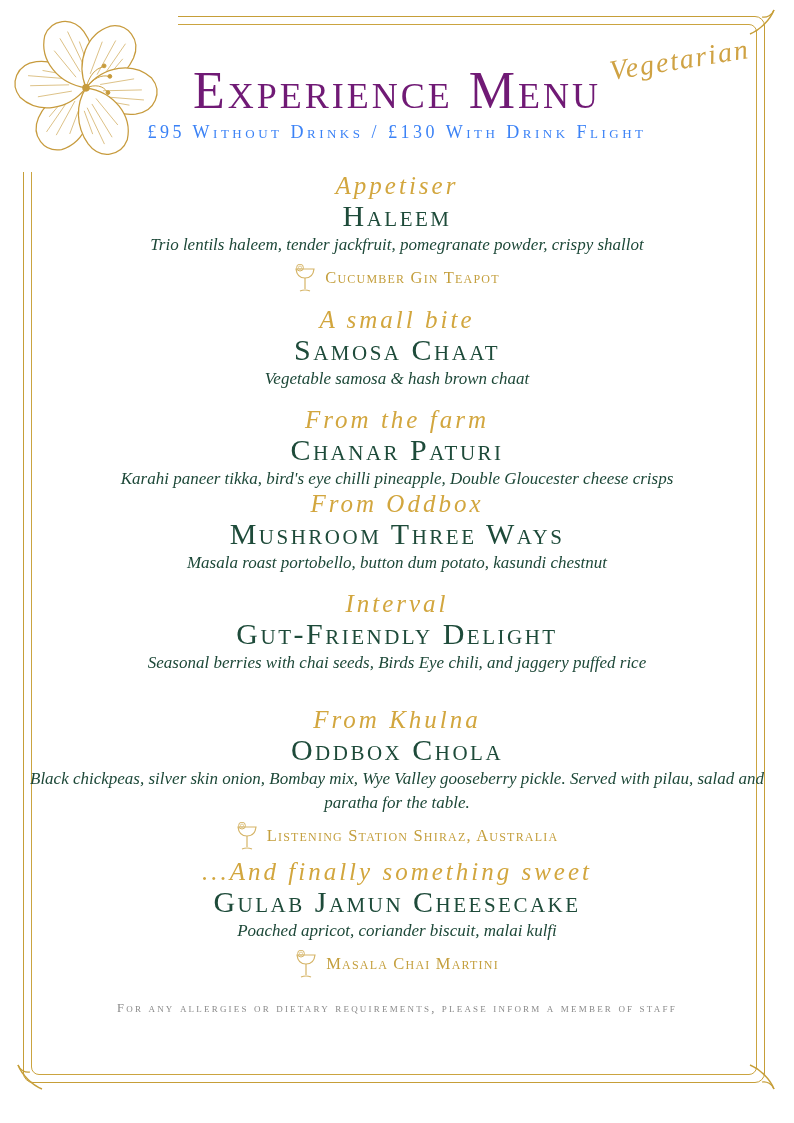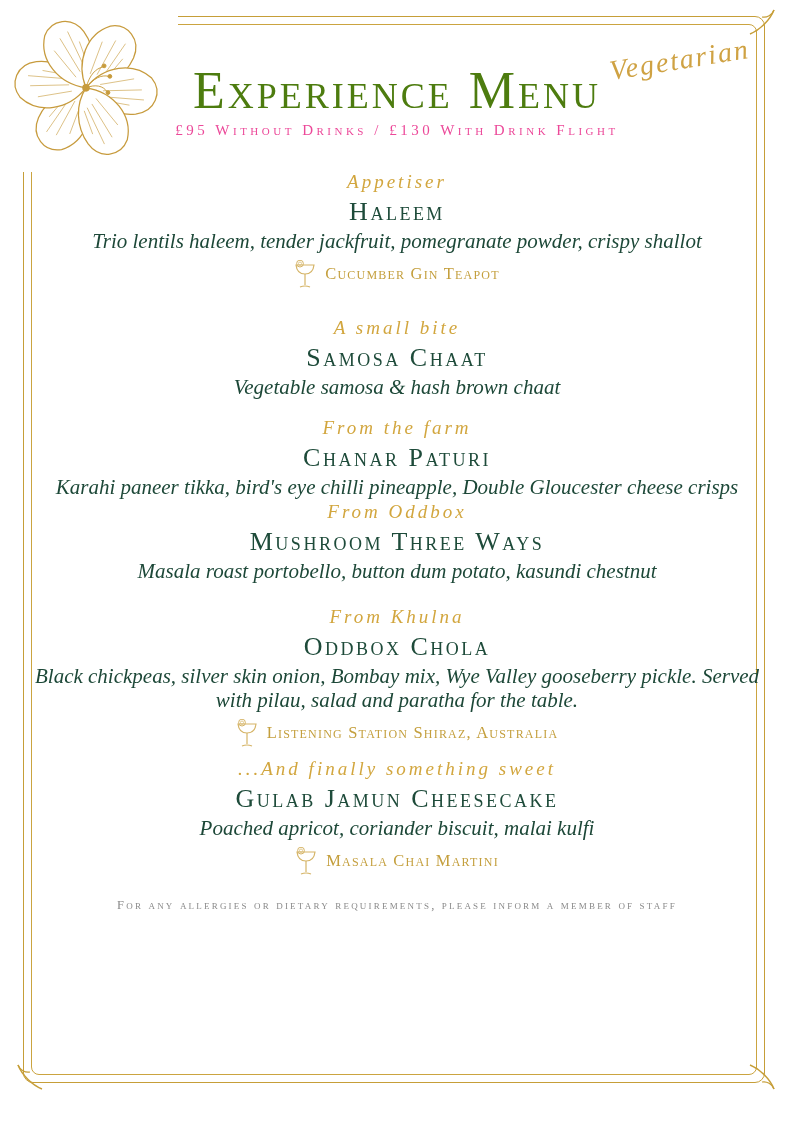--- a/index.html
+++ b/index.html
@@ -36,52 +36,52 @@
     color:#CFA243;
   }
   
   .content{
     position:relative;z-index:2;
     padding-top:64px;text-align:center;
   }
   .title{
     margin:0;font-variant:small-caps;font-weight:500;
     font-size:52px;line-height:54px;letter-spacing:3px;
-    color:#4d7c0f;
+    color:#701a75;
   }
   .subtitle{
     margin:4px 0 0 0;
-    font-variant:small-caps;font-size:15px;letter-spacing:3.5px;
-    color:#ec4899;
+    font-variant:small-caps;font-size:18px;letter-spacing:3.5px;
+    color:#3b82f6;
   }
   .dish{margin:0 auto;}
   .dish .tag{
-    font-style:italic;font-size:19px;line-height:26px;letter-spacing:3px;
+    font-style:italic;font-size:25px;line-height:26px;letter-spacing:3px;
     color:#D2A63E;
   }
   .dish .dish-name{
     margin:0;font-variant:small-caps;font-weight:500;
-    font-size:26px;line-height:34px;letter-spacing:2.5px;
+    font-size:30px;line-height:34px;letter-spacing:2.5px;
     color:#1E4B3A;
   }
   .dish .dish-desc{
     margin:0 auto;max-width:740px;
-    font-style:italic;font-size:21px;line-height:24px;
+    font-style:italic;font-size:17px;line-height:24px;
     color:#1D4838;font-weight:500;
   }
   .pairing{
     margin-top:6px;height:30px;
     display:flex;align-items:center;justify-content:center;gap:9px;
     font-variant:small-caps;font-size:16.5px;letter-spacing:1.2px;
     color:#C49F3D;
     font-family:Liberation Serif, serif;
   }
   .pairing svg{display:block;}
-  .s1{margin-top:30px;} .s2{margin-top:26px;} .s3{margin-top:16px;}
-  .s4{} .s5{margin-top:16px;} .s6{margin-top:21px;}
+  .s1{margin-top:30px;} .s2{margin-top:14px;} .s3{margin-top:16px;}
+  .s4{} .s5{margin-top:16px;} .s6{margin-top:32px;}
   .s7{margin-top:8px;}
   .footer{
     margin-top:22px;
     font-variant:small-caps;font-size:12.5px;letter-spacing:2.2px;
     color:#8a8a8a;
   }
 </style>
 </head>
 <body>
 
@@ -184,20 +184,25 @@
       <h2 class="dish-name">Chanar Paturi</h2>
       <p class="dish-desc">Karahi paneer tikka, bird's eye chilli pineapple, Double Gloucester cheese crisps</p>
     </section>
 
     <section class="dish s4">
       <div class="tag">From Oddbox</div>
       <h2 class="dish-name">Mushroom Three Ways</h2>
       <p class="dish-desc">Masala roast portobello, button dum potato, kasundi chestnut</p>
     </section>
 
+    <section class="dish s5">
+      <div class="tag">Interval</div>
+      <h2 class="dish-name">Gut-Friendly Delight</h2>
+      <p class="dish-desc">Seasonal berries with chai seeds, Birds Eye chili, and jaggery puffed rice</p>
+    </section>
 
     <section class="dish s6">
       <div class="tag">From Khulna</div>
       <h2 class="dish-name">Oddbox Chola</h2>
       <p class="dish-desc">Black chickpeas, silver skin onion, Bombay mix, Wye Valley gooseberry pickle. Served with pilau, salad and paratha for the table.</p>
       <div class="pairing">
         <svg width="22" height="29" viewBox="0 0 22 29">
             <use href="#coupe"></use>
           </svg>
         <span>Listening Station Shiraz, Australia</span>

